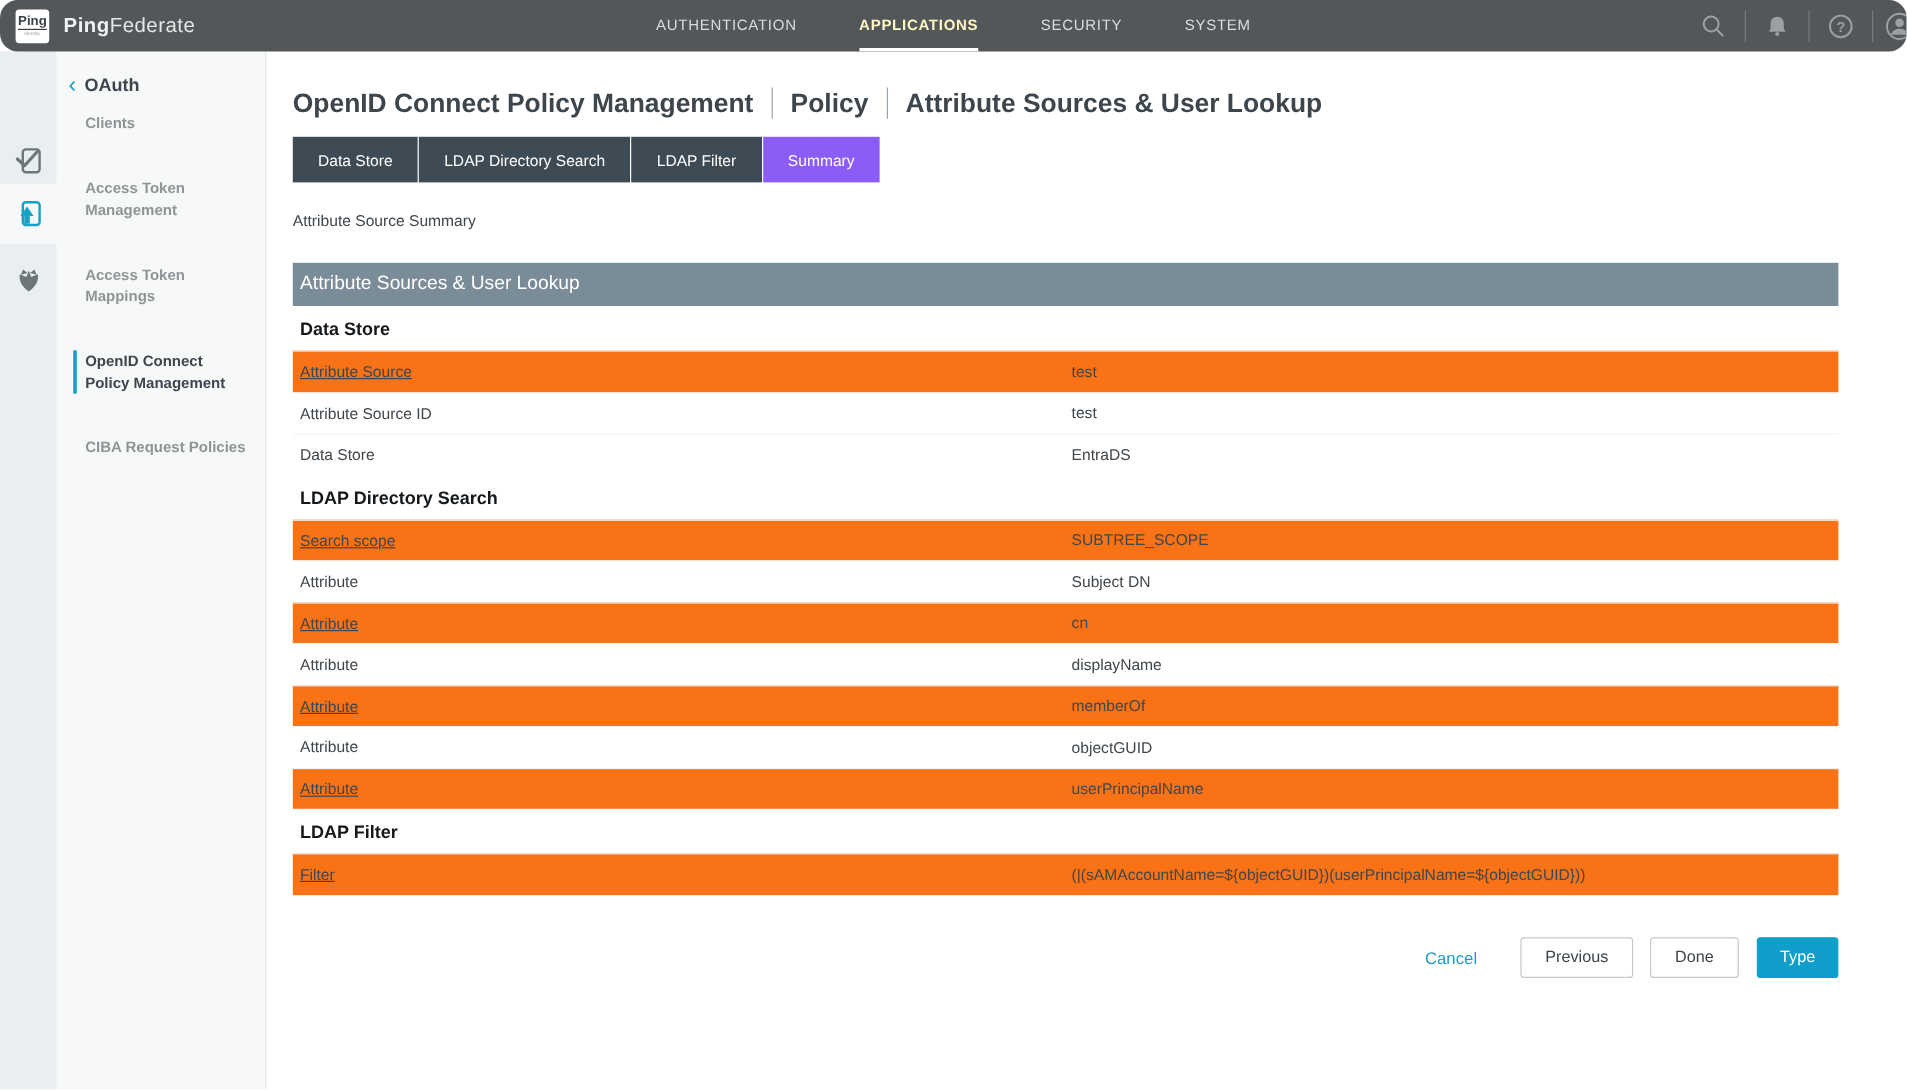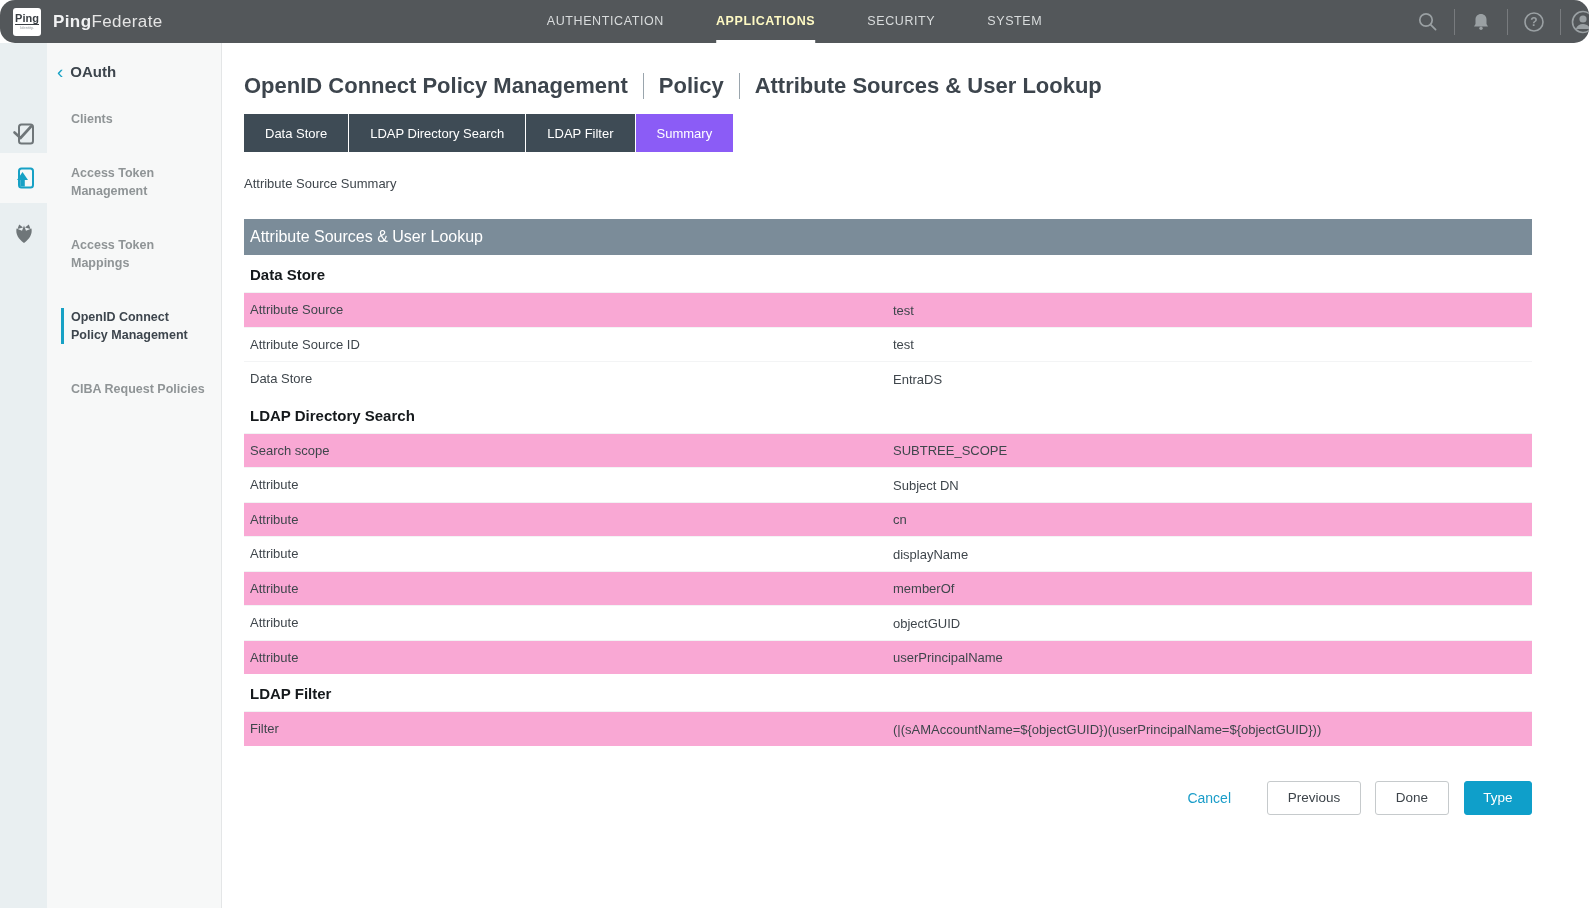--- a/index.html
+++ b/index.html
@@ -24,41 +24,41 @@
   .ticon svg { display:block; }
 
   
   .sidebar { position:absolute; top:43px; left:0; width:222px; height:865px; background:#f7f8f8; border-right:1px solid #e4e6e7; }
   .rail { position:absolute; top:0; left:0; width:47px; height:100%; background:#e9eff1; }
   .rail-icon { position:absolute; left:0; width:47px; height:50px; display:flex; align-items:center; justify-content:center; cursor:pointer; }
   .rail-icon.active-tile { background:#f7f8f8; width:48px; }
   .side-menu { position:absolute; left:47px; top:0; width:175px; }
   .oauth-head { margin:20px 0 0 10px; font-size:15px; font-weight:700; color:#3d454d; display:flex; align-items:center; gap:7px; cursor:pointer; }
   .oauth-chevron { color:#17a1c5; font-size:19px; font-weight:400; line-height:14px; }
-  .menu-items { margin-top:30px; }
+  .menu-items { margin-top:14px; }
   .menu-item { padding-left:24px; margin-bottom:36px; font-size:12.5px; font-weight:700; color:#8f9496; line-height:18px; cursor:pointer; width:160px; }
   .menu-item.active { color:#3d454d; border-left:3px solid #17a1c5; padding-left:7px; margin-left:14px; width:146px; }
 
   
   .main { position:absolute; top:43px; left:223px; width:1366px; height:865px; background:#fff; }
   .page-title { margin:30px 0 0 21px; font-size:22px; color:#3d454d; display:flex; align-items:center; }
   .bc-part { white-space:nowrap; }
   .bc-sep { display:inline-block; width:1px; height:26px; background:#9aa5ad; margin:0 15px; }
 
   .tabs { display:flex; margin:15px 0 0 21px; }
   .tab { height:38px; display:flex; align-items:center; padding:0 21px; background:#3e4b55; color:#fff; font-size:13px; margin-right:1px; cursor:pointer; white-space:nowrap; }
   .tab.active { background:#8b5cf6; }
 
   .summary-label { margin:24px 0 0 21px; font-size:13px; color:#3f464c; }
 
   .panel { margin:28px 0 0 21px; width:1288px; }
   .panel-header { height:36px; background:#7b8c99; color:#fff; font-size:16px; display:flex; align-items:center; padding-left:6px; }
   .sec-heading { padding:11px 0 9px 6px; font-size:15px; font-weight:700; color:#15191c; background:#fff; }
   .row { position:relative; height:34.5px; display:flex; align-items:center; font-size:13px; color:#3f464c; border-top:1px solid #f3f4f5; }
-  .row.shade { background:#f9a8d4; border-top-color:#f2f3f4; }
+  .row.shade { background:#f97316; border-top-color:#f2f3f4;text-decoration:underline; }
   .row-label { padding-left:6px; }
   .row-value { position:absolute; left:649px; top:50%; transform:translateY(-50%); white-space:nowrap; }
 
   
   .footer { width:1288px; margin:35px 0 0 21px; display:flex; justify-content:flex-end; align-items:center; }
   .cancel-link { color:#1a9dc9; font-size:14px; margin-right:36px; cursor:pointer; }
   .btn { height:34px; border:1px solid #c6cacc; background:#fff; border-radius:3px; font-size:13.5px; color:#3d444a; font-family:"Liberation Sans", sans-serif; cursor:pointer; }
   .btn-previous { width:94px; margin-right:14px; }
   .btn-done { width:74px; margin-right:15px; }
   .btn-save { width:68px; background:#0f9fca; border-color:#0f9fca; color:#fff; }

